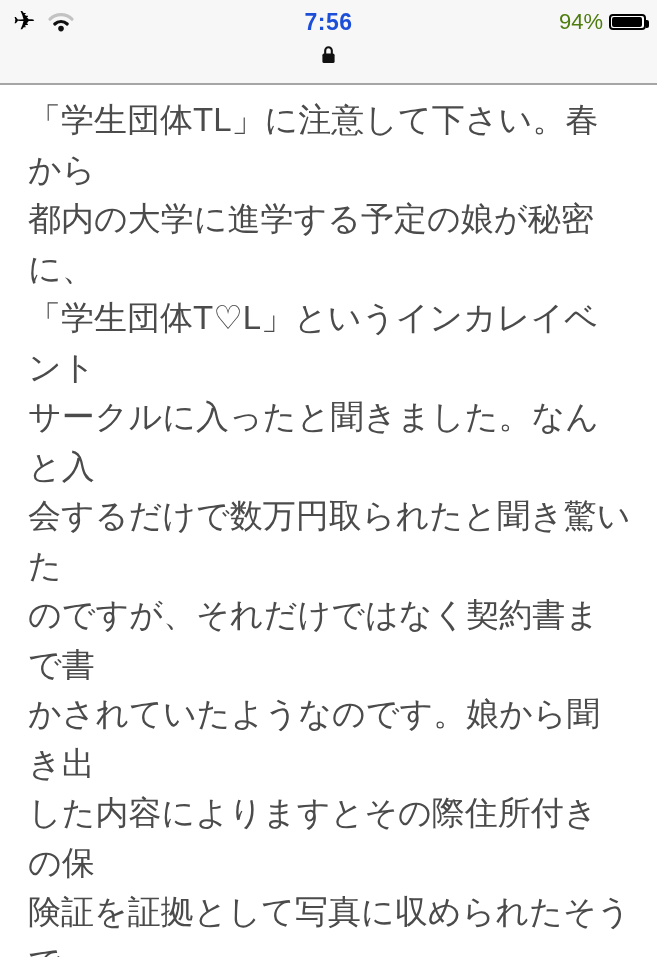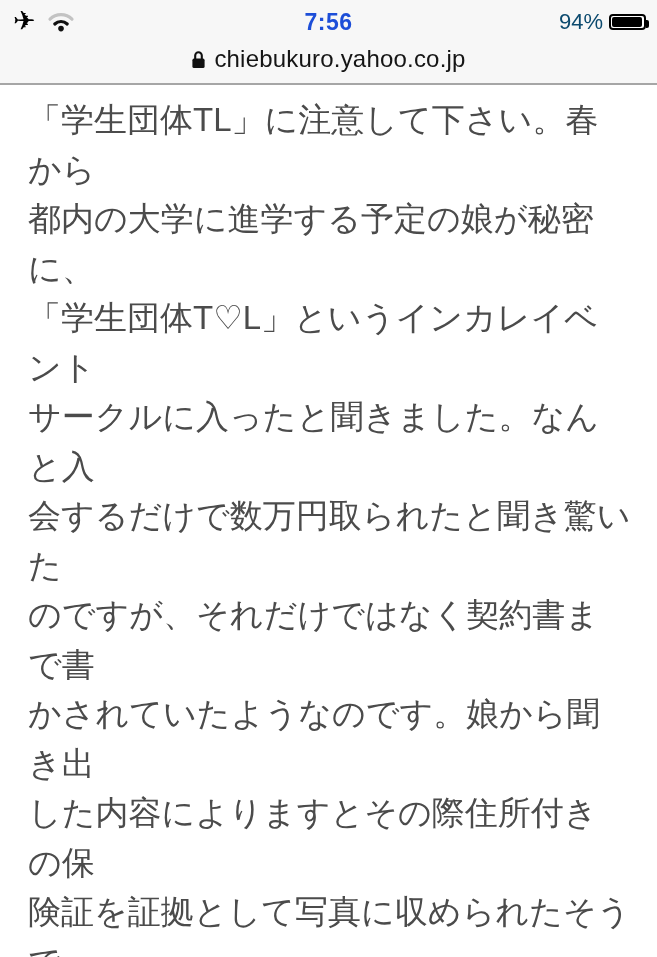--- a/index.html
+++ b/index.html
@@ -46,21 +46,21 @@
   .status-right {
     position: absolute;
     right: 11px;
     top: 9px;
     display: flex;
     align-items: center;
     gap: 6px;
   }
   .battery-percent {
     font-size: 22px;
-    color: #0c4a6e;
+    color: #4d7c0f;
   }
   .battery {
     position: relative;
     width: 37px;
     height: 16px;
     border: 2px solid #000;
     border-radius: 4px;
     background: #fff;
   }
   .battery-fill {
@@ -142,21 +142,20 @@
     </span>
   </div>
 
   <div class="url-bar">
     <span>
       <svg class="icon-svg" width="15" height="19" viewBox="0 0 15 19">
         <path d="M4.2 9 V5.6 a3.3 3.3 0 0 1 6.6 0 V9" stroke="#111" stroke-width="2.1" fill="none"></path>
         <rect x="1.4" y="8.6" width="12.2" height="9.4" rx="1.6" fill="#111"></rect>
       </svg>
     </span>
-    <span class="url-domain">chiebukuro.yahoo.co.jp</span>
   </div>
 
 </header>
 
 <main class="content">
   <p class="question-text">「学生団体TL」に注意して下さい。春から
 都内の大学に進学する予定の娘が秘密に、
 「学生団体T♡L」というインカレイベント
 サークルに入ったと聞きました。なんと入
 会するだけで数万円取られたと聞き驚いた

